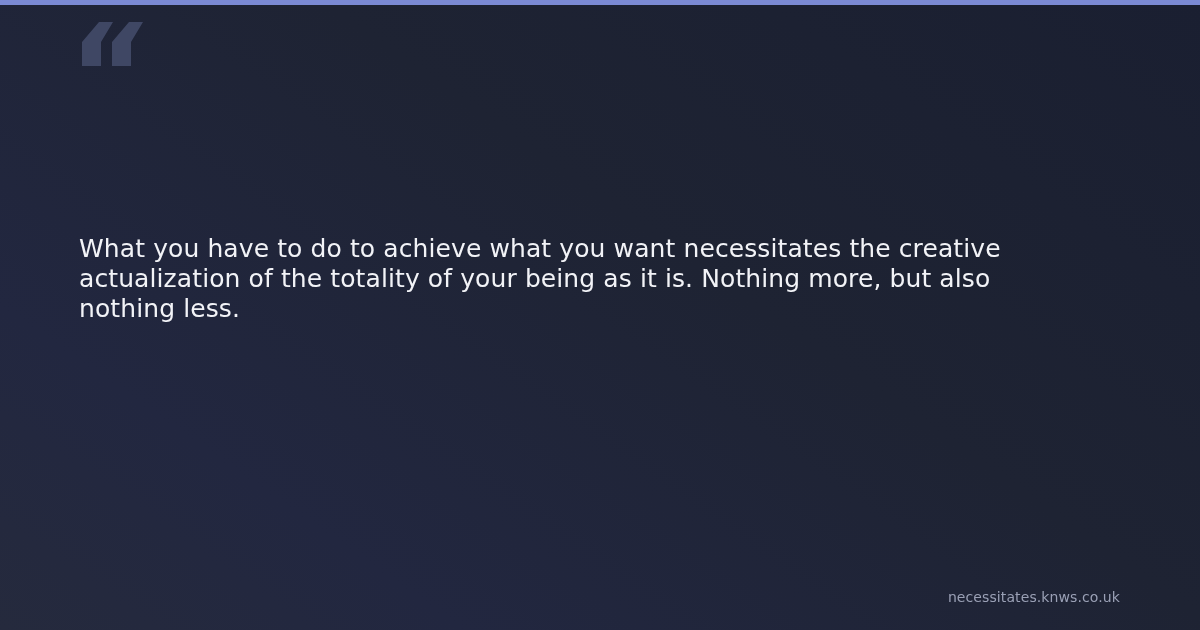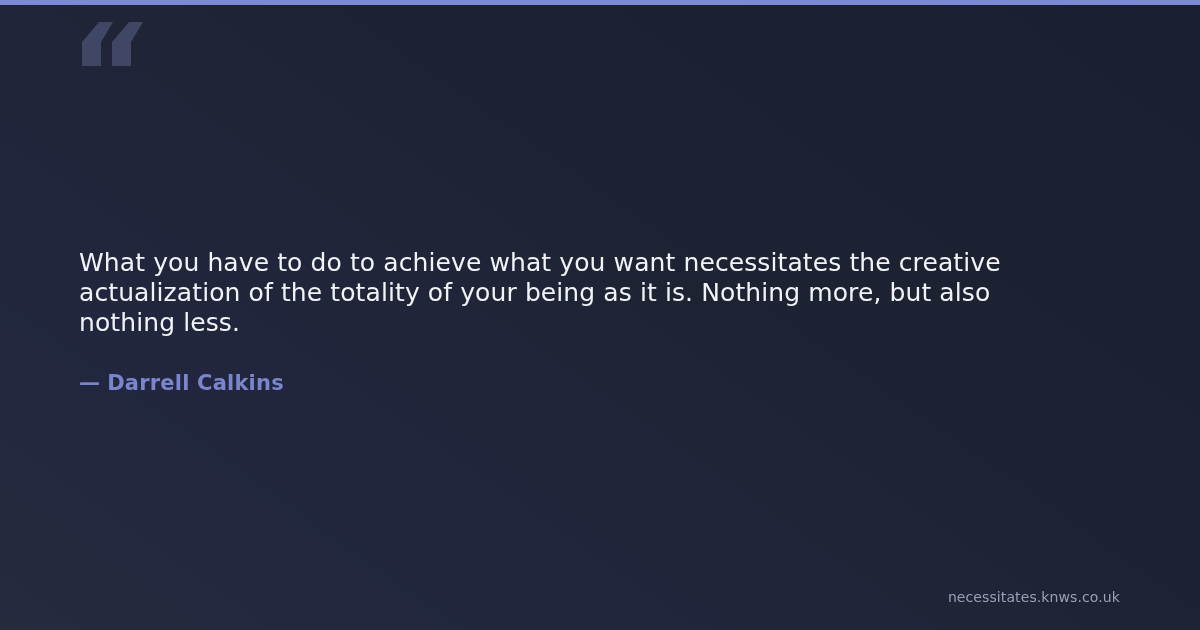--- a/index.html
+++ b/index.html
@@ -46,21 +46,21 @@
     font-weight: 700;
     line-height: 1;
     letter-spacing: 0px;
     user-select: none;
   }
   .quote-mark svg { display: block; }
 
   .quote-body {
     position: absolute;
     left: 79px;
-    top: 248px;
+    top: 234px;
     width: 1000px;
   }
 
   .quote-text {
     margin: 0;
     color: #f2f3f7;
     font-family: "DejaVu Sans", sans-serif;
     font-size: 25px;
     font-weight: 400;
     line-height: 30px;
@@ -106,20 +106,17 @@
   <div class="quote-mark" aria-hidden="true">
     <svg width="70" height="62" viewBox="0 0 70 62" xmlns="http://www.w3.org/2000/svg">
       <path d="M3 44 L3 20 L20 0 L34 0 L22 20 L22 44 Z" fill="#3f4764"></path>
       <path d="M33 44 L33 20 L50 0 L64 0 L52 20 L52 44 Z" fill="#3f4764"></path>
     </svg>
   </div>
 
   <div class="quote-body">
     <p class="quote-text">What you have to do to achieve what you want necessitates the creative actualization of the totality of your being as it is. Nothing more, but also nothing less.</p>
 
-    <p class="quote-author">
-      <span class="author-dash">—</span><span>Darrell Calkins</span>
-    </p>
   </div>
 
   <div class="site-footer">necessitates.knws.co.uk</div>
 
 </div>
 
 </body></html>

